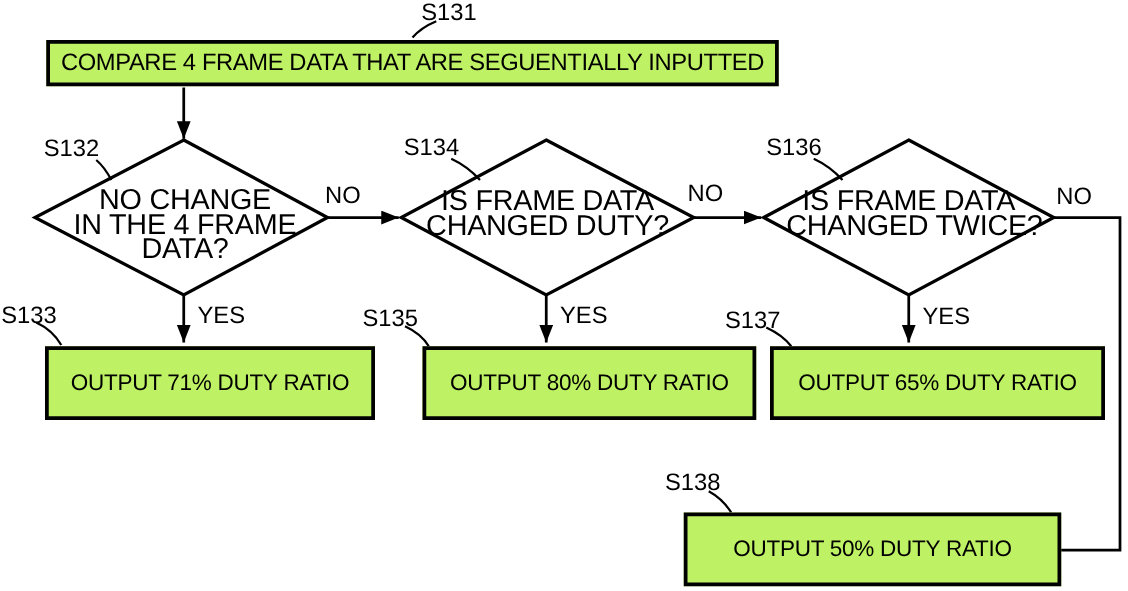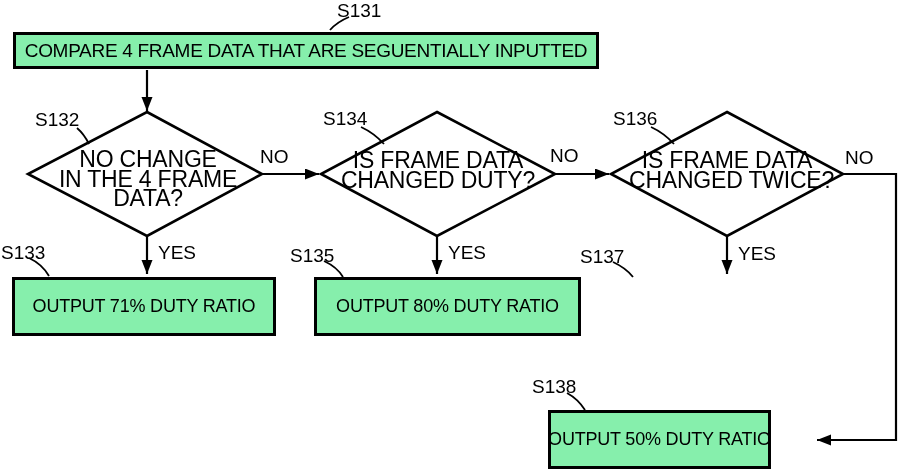--- a/index.html
+++ b/index.html
@@ -2,22 +2,22 @@
 <html><head>
 <meta charset="utf-8">
 <style>
   html,body{margin:0;padding:0;background:#ffffff;}
   .fig{
     position:relative;width:902px;height:473px;background:#ffffff;overflow:hidden;
     font-family:"Liberation Sans",sans-serif;color:#000;
   }
   .lines-layer{position:absolute;left:0;top:0;}
   .box{
-    position:absolute;box-sizing:border-box;border:3px solid #000;background:#86efac;
-    display:flex;align-items:center;justify-content:center;white-space:nowrap;
+    position:absolute;box-sizing:border-box;border:3px solid #000;background:#bef264;
+    display:flex;align-items:center;justify-content:center;white-space:nowrap;margin-left:24px;
   }
   .title-box{font-size:19px;letter-spacing:-0.3px;}
   .out-box{font-size:18px;letter-spacing:-0.2px;}
   .dtext{
     position:absolute;text-align:center;font-size:23px;line-height:19.5px;
     letter-spacing:-0.2px;white-space:nowrap;
   }
   .dtext span{display:block;}
   .slabel{position:absolute;font-size:19px;white-space:nowrap;}
   .branch{position:absolute;font-size:19px;white-space:nowrap;}
@@ -65,21 +65,24 @@
   <div class="box title-box" style="left:13px;top:32px;width:586px;height:37px">
     <span>COMPARE 4 FRAME DATA THAT ARE SEGUENTIALLY INPUTTED</span>
   </div>
 
   <div class="box out-box" style="left:12px;top:277px;width:264px;height:59px">
     <span>OUTPUT 71% DUTY RATIO</span>
   </div>
   <div class="box out-box" style="left:314px;top:277px;width:267px;height:59px">
     <span>OUTPUT 80% DUTY RATIO</span>
   </div>
-  <div class="box out-box" style="left:548px;top:410px;width:223px;height:59px">
+  <div class="box out-box" style="left:592px;top:277px;width:268px;height:59px">
+    <span>OUTPUT 65% DUTY RATIO</span>
+  </div>
+  <div class="box out-box" style="left:523px;top:410px;width:302px;height:59px">
     <span>OUTPUT 50% DUTY RATIO</span>
   </div>
 
   <div class="dtext" style="left:50px;top:150px;width:196px">
     <span>NO CHANGE</span>
     <span>IN THE 4 FRAME</span>
     <span>DATA?</span>
   </div>
   <div class="dtext" style="left:340px;top:151px;width:196px">
     <span>IS FRAME DATA</span>

